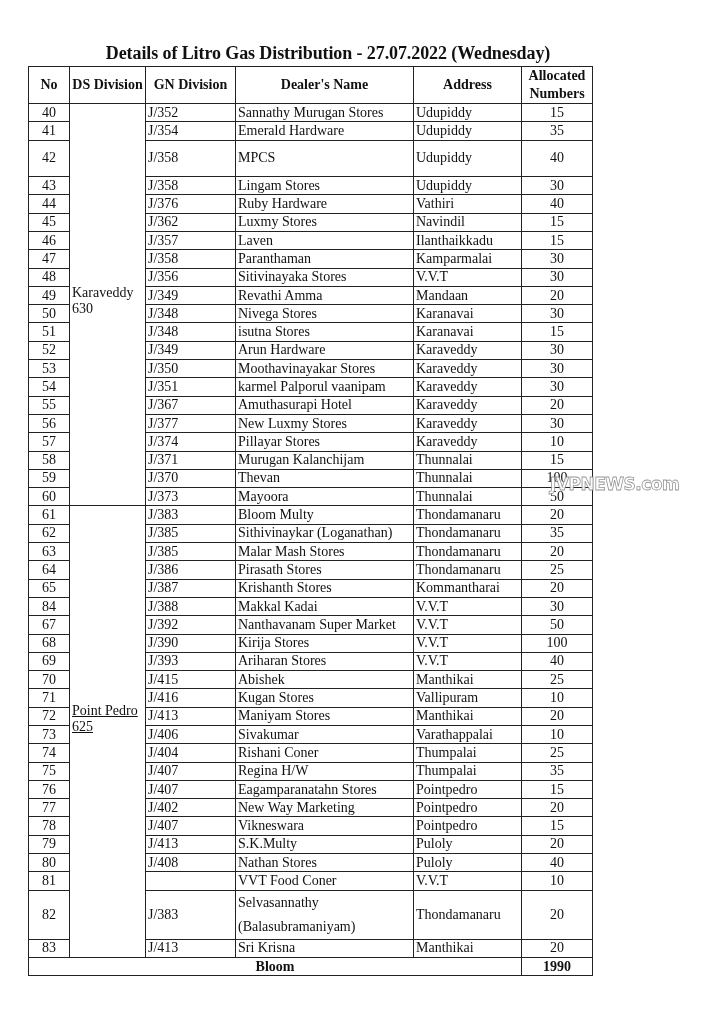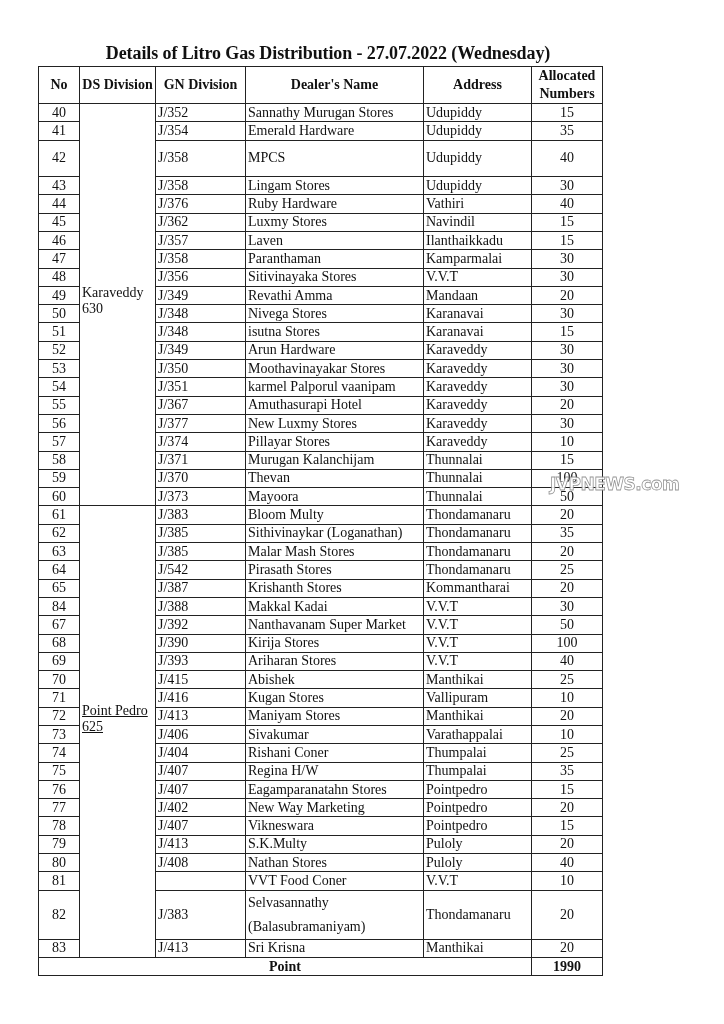--- a/index.html
+++ b/index.html
@@ -1,20 +1,20 @@
 <!DOCTYPE html>
 <html><head>
 <meta charset="utf-8">
 <style>
   html, body { margin: 0; padding: 0; background: #ffffff; }
   body { width: 724px; height: 1024px; position: relative; overflow: hidden;
          font-family: "Liberation Serif", "DejaVu Serif", serif; color: #111; }
   .title { position: absolute; left: 8px; width: 640px; top: 43px; text-align: center;
            font-weight: bold; font-size: 18px; letter-spacing: -0.1px; }
-  table.grid { position: absolute; left: 38px; top: 66px; border-collapse: collapse;
+  table.grid { position: absolute; left: 28px; top: 66px; border-collapse: collapse;
                table-layout: fixed; width: 564px; }
   table.grid col.c-no { width: 41px; }
   table.grid col.c-ds { width: 76px; }
   table.grid col.c-gn { width: 90px; }
   table.grid col.c-name { width: 178px; }
   table.grid col.c-addr { width: 108px; }
   table.grid col.c-alloc { width: 71px; }
   table.grid th, table.grid td { border: 1.3px solid #222; padding: 0 2px; font-size: 14px;
                line-height: 16px; height: 17.3px; overflow: hidden; white-space: nowrap; }
   table.grid th { font-weight: bold; text-align: center; height: 36px; line-height: 18px; white-space: normal; }
@@ -224,21 +224,21 @@
       </tr>
       <tr>
         <td class="no">63</td>
         <td class="gn">J/385</td>
         <td class="name">Malar Mash Stores</td>
         <td class="addr">Thondamanaru</td>
         <td class="alloc">20</td>
       </tr>
       <tr>
         <td class="no">64</td>
-        <td class="gn">J/542</td>
+        <td class="gn">J/386</td>
         <td class="name">Pirasath  Stores</td>
         <td class="addr">Thondamanaru</td>
         <td class="alloc">25</td>
       </tr>
       <tr>
         <td class="no">65</td>
         <td class="gn">J/387</td>
         <td class="name">Krishanth Stores</td>
         <td class="addr">Kommantharai</td>
         <td class="alloc">20</td>
@@ -365,19 +365,19 @@
       <tr>
         <td class="no">83</td>
         <td class="gn">J/413</td>
         <td class="name">Sri Krisna</td>
         <td class="addr">Manthikai</td>
         <td class="alloc">20</td>
       </tr>
     </tbody>
   <tfoot>
     <tr class="total">
-      <td colspan="5">Point</td>
+      <td colspan="5">Bloom</td>
       <td>1990</td>
     </tr>
   </tfoot>
 </table>
 
 <div class="watermark">JVPNEWS.com</div>
 
 </body></html>

